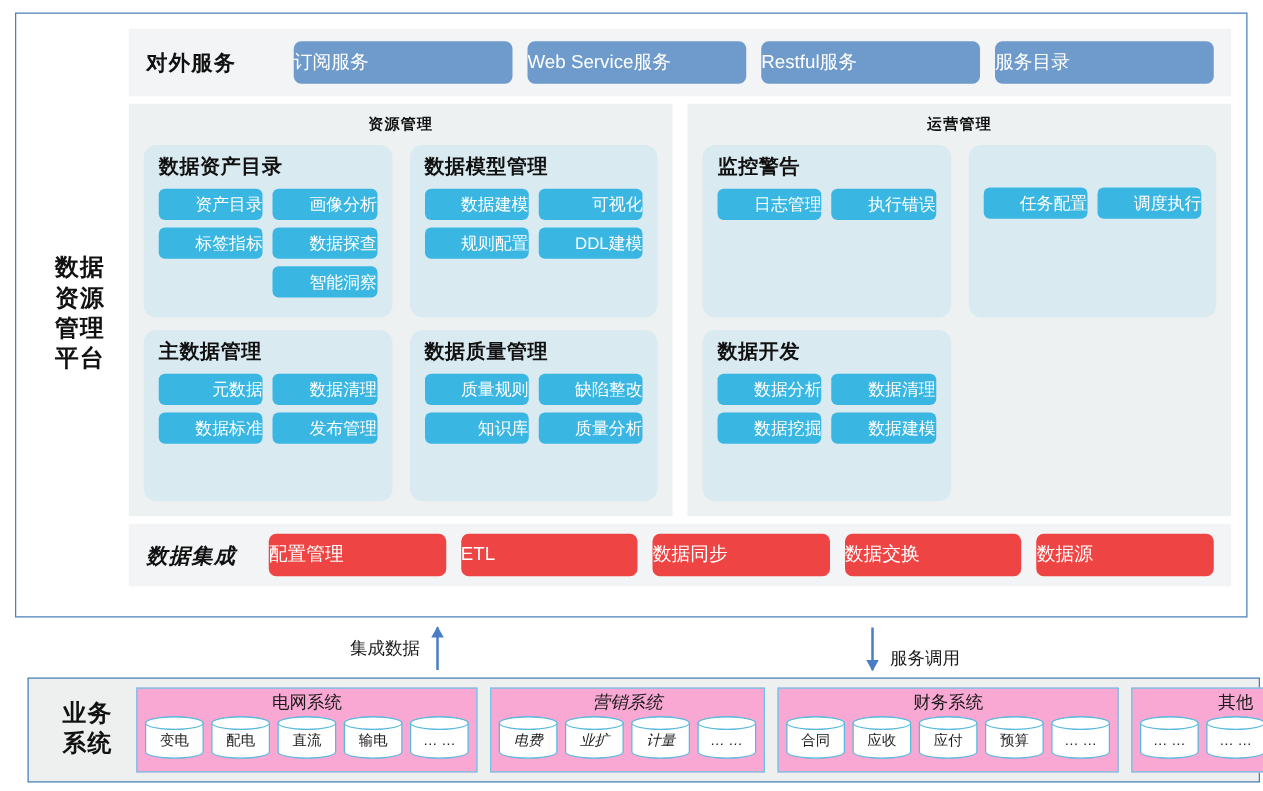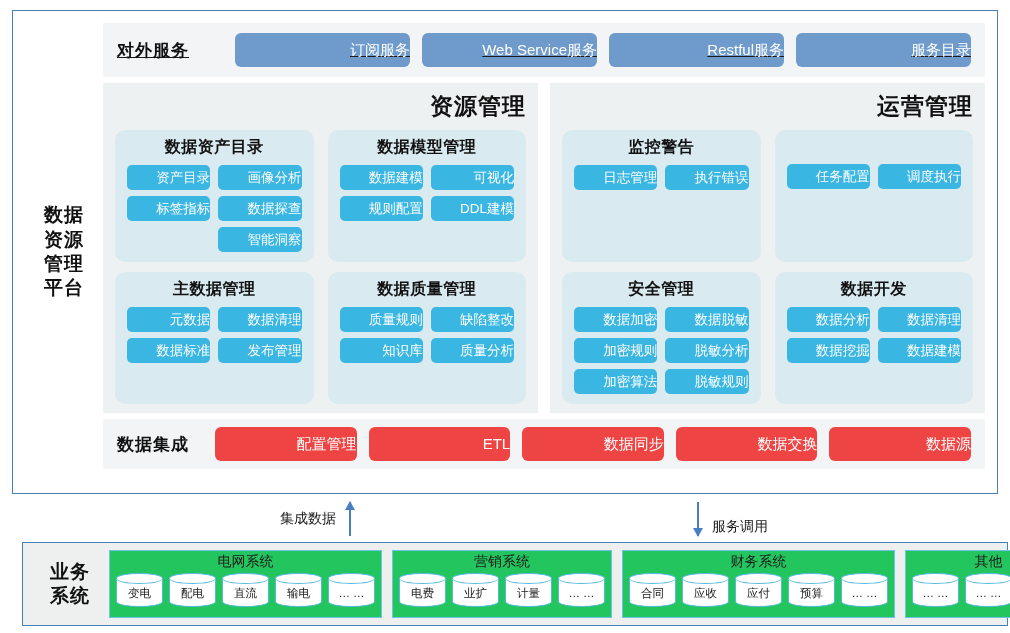--- a/index.html
+++ b/index.html
@@ -56,21 +56,20 @@
   
   .strip {
     background: #f2f4f5;
     display: flex;
     align-items: center;
     box-sizing: border-box;
   }
   #external-services-row {
     height: 54px;
     padding: 0 14px;
-    text-decoration: underline;
   }
   .strip-title {
     font-size: 17px;
     font-weight: bold;
     color: #111111;
     letter-spacing: 1px;
     white-space: nowrap;
     flex: 0 0 auto;
   }
   #external-services-row .strip-title { width: 118px; }
@@ -82,21 +81,21 @@
     justify-content: space-between;
     gap: 12px;
     height: 100%;
   }
   .pill {
     background: #6e9bcb;
     color: #ffffff;
     border-radius: 6px;
     height: 34px;
     line-height: 34px;
-    text-align: right;
+    text-align: left;
     font-size: 15px;
     flex: 1 1 0;
     white-space: nowrap;
     overflow: hidden;
     text-overflow: ellipsis;
   }
 
   
   #management-area {
     display: flex;
@@ -106,22 +105,22 @@
   }
   .mgmt-column {
     background: #eef1f2;
     flex: 1 1 0;
     box-sizing: border-box;
     padding: 8px 12px 12px 12px;
     display: flex;
     flex-direction: column;
   }
   .mgmt-column-title {
-    text-align: right;
-    font-size: 23px;
+    text-align: center;
+    font-size: 12px;
     font-weight: bold;
     color: #111111;
     letter-spacing: 1px;
     margin-bottom: 8px;
   }
   .mgmt-grid {
     flex: 1 1 auto;
     display: grid;
     grid-template-columns: 1fr 1fr;
     grid-template-rows: 1fr 1fr;
@@ -129,21 +128,21 @@
   }
   .panel {
     background: #d9eaf0;
     border-radius: 10px;
     padding: 7px 12px 10px 12px;
     box-sizing: border-box;
     display: flex;
     flex-direction: column;
   }
   .panel-title {
-    text-align: center;
+    text-align: left;
     font-size: 16px;
     font-weight: bold;
     color: #111111;
     letter-spacing: 0.5px;
     margin-bottom: 7px;
     min-height: 20px;
   }
   .panel-title.empty { visibility: hidden; }
   .tag-grid {
     display: grid;
@@ -163,21 +162,21 @@
     overflow: hidden;
   }
   .tag.slot-right { grid-column: 2; }
 
   
   #data-integration-row {
     height: 50px;
     padding: 0 14px;
     margin-top: 6px;
   }
-  #data-integration-row .strip-title { width: 98px; }
+  #data-integration-row .strip-title { width: 98px; font-style: italic; }
   #data-integration-row .pill { background: #ef4444; }
 
   
   #arrow-band {
     position: absolute;
     left: 12px;
     top: 496px;
     width: 986px;
     height: 44px;
   }
@@ -250,21 +249,21 @@
     color: #111111;
   }
   #business-systems-list {
     flex: 1 1 auto;
     display: flex;
     gap: 10px;
     height: 68px;
   }
   .sys-box {
     border: 1px solid #6fc3e3;
-    background: #22c55e;
+    background: #f9a8d4;
     box-sizing: border-box;
     padding: 2px 6px 4px 6px;
     display: flex;
     flex-direction: column;
     align-items: center;
   }
   .sys-title {
     font-size: 14px;
     color: #1a1a1a;
     margin-bottom: 2px;
@@ -395,31 +394,20 @@
           </div>
 
           <div class="panel">
             <div class="panel-title empty"></div>
             <div class="tag-grid">
               <div class="tag">任务配置</div>
               <div class="tag">调度执行</div>
             </div>
           </div>
 
-          <div class="panel">
-            <div class="panel-title">安全管理</div>
-            <div class="tag-grid">
-              <div class="tag">数据加密</div>
-              <div class="tag">数据脱敏</div>
-              <div class="tag">加密规则</div>
-              <div class="tag">脱敏分析</div>
-              <div class="tag">加密算法</div>
-              <div class="tag">脱敏规则</div>
-            </div>
-          </div>
 
           <div class="panel">
             <div class="panel-title">数据开发</div>
             <div class="tag-grid">
               <div class="tag">数据分析</div>
               <div class="tag">数据清理</div>
               <div class="tag">数据挖掘</div>
               <div class="tag">数据建模</div>
             </div>
           </div>
@@ -476,21 +464,21 @@
           </div>
         <div class="db">
             <span>输电</span>
           </div>
         <div class="db">
             <span>… …</span>
           </div>
       </div>
     </div>
 
-    <div class="sys-box" style="flex:4 1 0;">
+    <div class="sys-box" style="flex:4 1 0;font-style:italic;">
       <div class="sys-title">营销系统</div>
       <div class="sys-db-row">
         <div class="db">
             <span>电费</span>
           </div>
         <div class="db">
             <span>业扩</span>
           </div>
         <div class="db">
             <span>计量</span>

